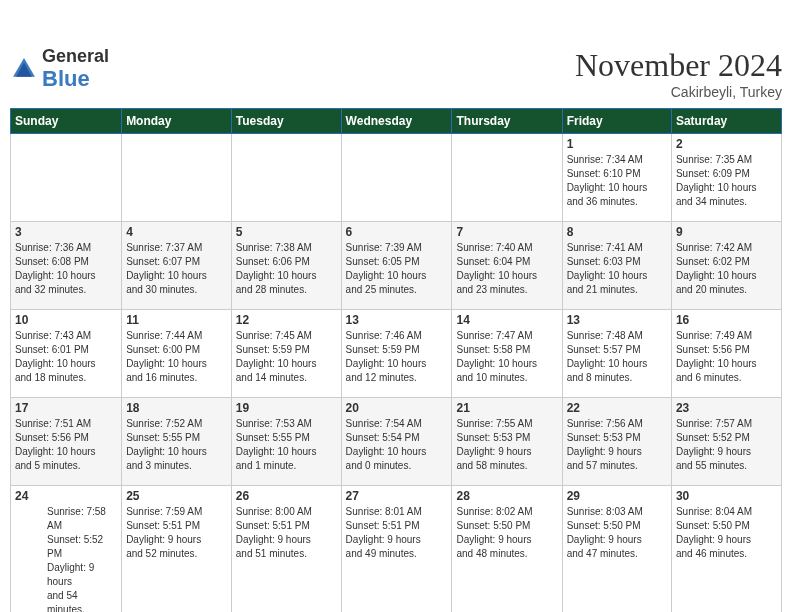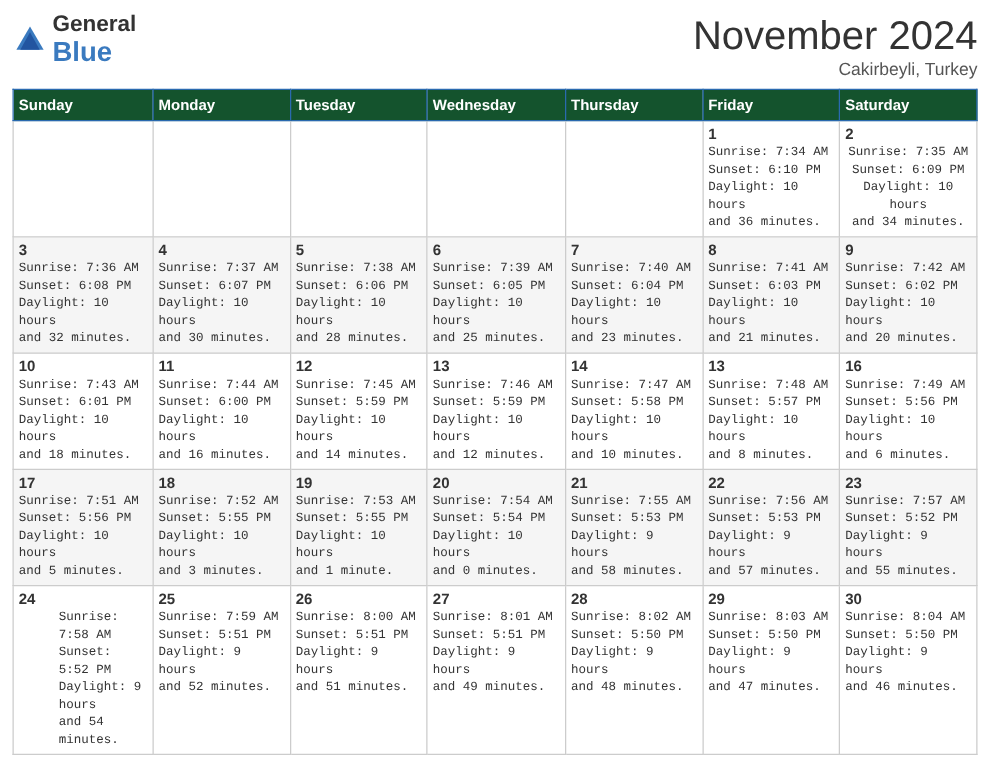--- a/index.html
+++ b/index.html
@@ -8,20 +8,21 @@
       background: #fff;
       width: 792px;
       min-height: 612px;
       padding: 10px;
     }
     .header {
       display: flex;
       justify-content: space-between;
       align-items: flex-start;
       margin-bottom: 8px;
+      margin-top: 37px;
     }
     .logo {
       display: flex;
       align-items: center;
       gap: 4px;
     }
     .logo-text {
       display: flex;
       flex-direction: column;
       line-height: 1.1;
@@ -40,20 +41,21 @@
       width: 28px;
       height: 28px;
     }
     .title-block {
       text-align: right;
     }
     .month-title {
       font-size: 32px;
       font-weight: normal;
       color: #333;
+      font-family: Liberation Serif, serif;
     }
     .subtitle {
       font-size: 14px;
       color: #555;
     }
     .calendar {
       width: 100%;
       border-collapse: collapse;
       border: 1px solid #ccc;
     }
@@ -86,21 +88,20 @@
     .day-num {
       font-size: 12px;
       font-weight: bold;
       display: block;
       margin-bottom: 2px;
     }
     .day-info {
       font-size: 10px;
       line-height: 1.4;
       color: #333;
-      font-family: Liberation Mono, monospace;
     }
     .empty-cell {
       background: #fff;
     }
   </style>
 </head>
 <body>
 
 <div class="header">
   <div class="logo">
@@ -140,21 +141,21 @@
         <td class="empty-cell"></td>
         <td>
           <span class="day-num">1</span>
           <div class="day-info" style="white-space: pre-line;">Sunrise: 7:34 AM
 Sunset: 6:10 PM
 Daylight: 10 hours
 and 36 minutes.</div>
         </td>
         <td>
           <span class="day-num">2</span>
-          <div class="day-info" style="white-space: pre-line; text-align: center;">Sunrise: 7:35 AM
+          <div class="day-info" style="white-space: pre-line;">Sunrise: 7:35 AM
 Sunset: 6:09 PM
 Daylight: 10 hours
 and 34 minutes.</div>
         </td>
       </tr>
       <tr>
         <td>
           <span class="day-num">3</span>
           <div class="day-info" style="white-space: pre-line;">Sunrise: 7:36 AM
 Sunset: 6:08 PM

